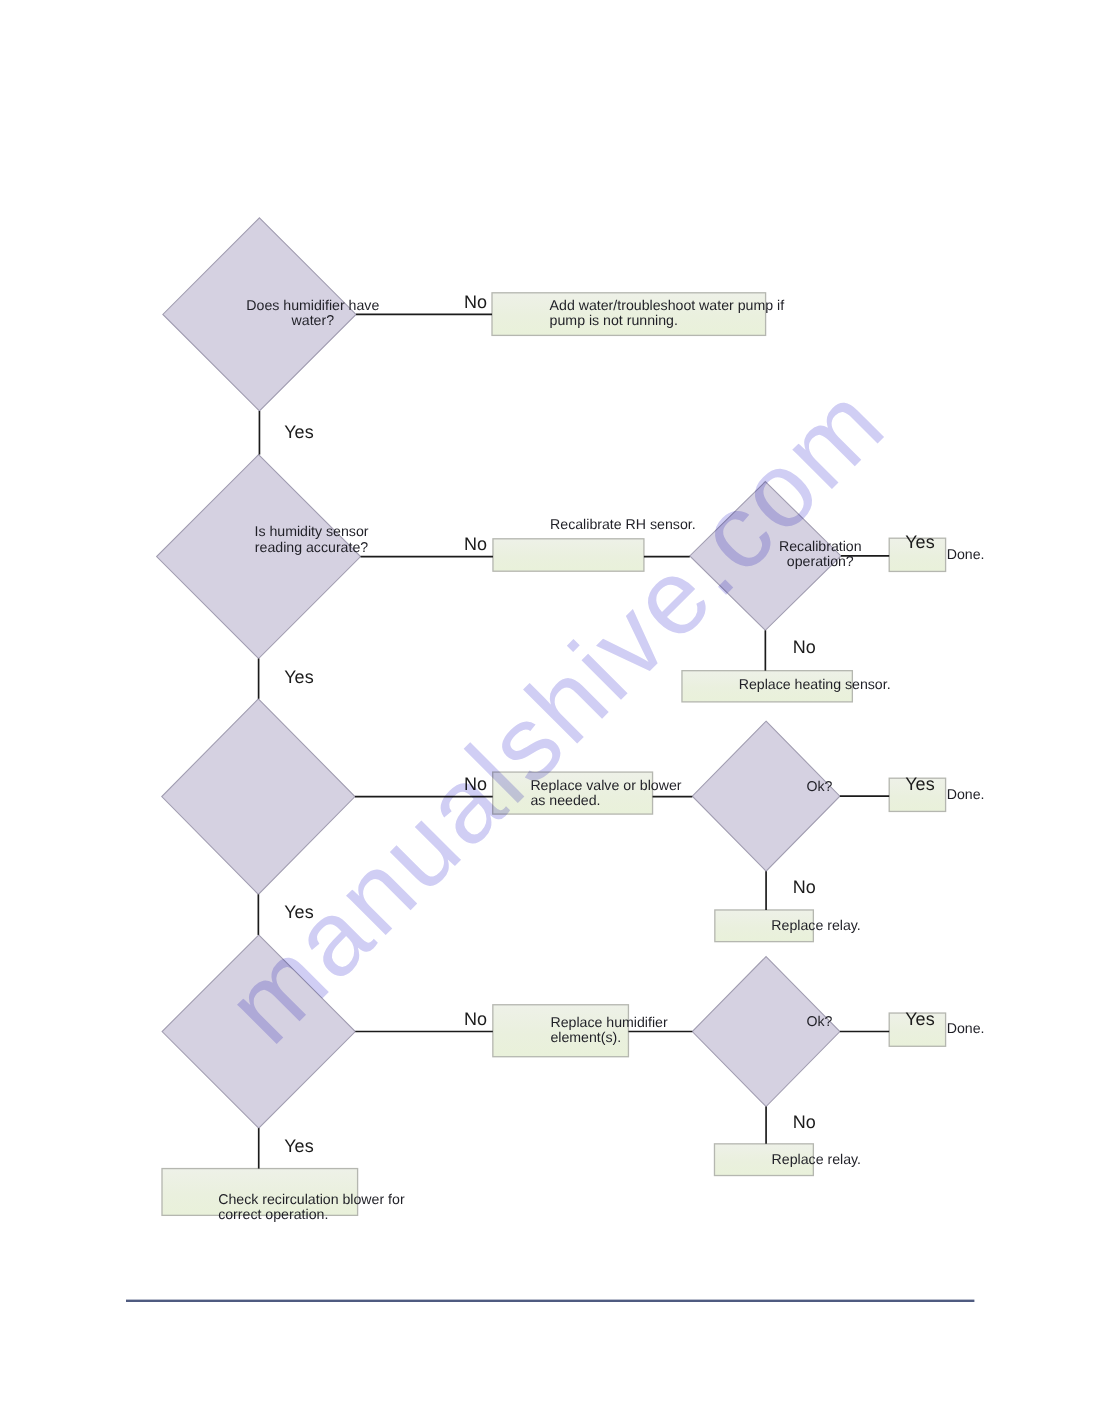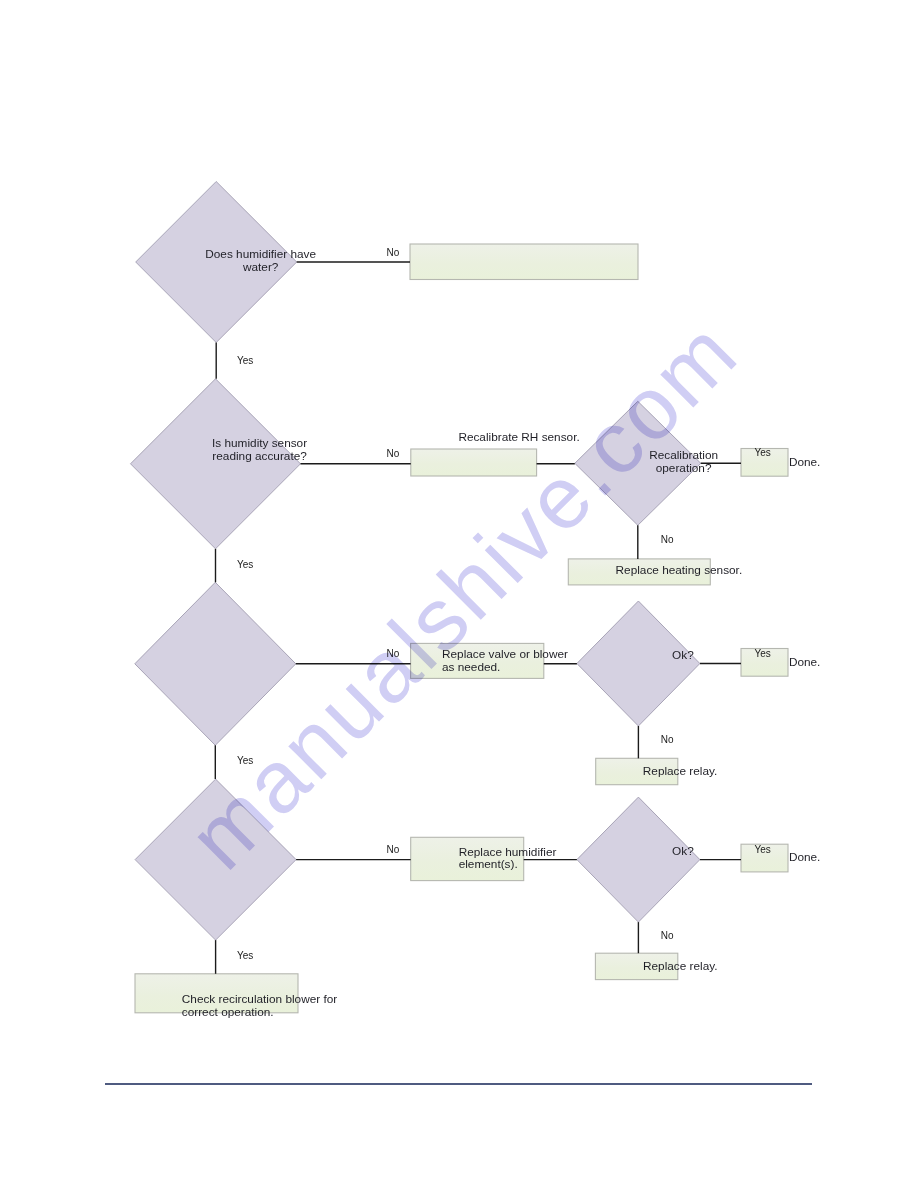--- a/index.html
+++ b/index.html
@@ -23,21 +23,21 @@
 
   #chart-svg { position:absolute; left:0; top:0; width:918px; height:1188px; z-index:2; }
   #chart-svg .dec  { fill:#d5d1e1; stroke:#a09cb0; stroke-width:0.9; }
   #chart-svg .proc { fill:url(#procGrad); stroke:#b5b7b0; stroke-width:1.1; }
   #chart-svg line  { stroke:#1b1b1b; stroke-width:1.4; }
 
   #label-layer { position:absolute; left:0; top:0; width:918px; height:1188px; z-index:3;margin-left:44px; }
   .nodetext { position:absolute; color:#1f1f26; font-size:11.8px; line-height:12.8px; white-space:pre-line; }
   .nodetext.ctr { text-align:center; }
   .nodetext.lft { text-align:left; }
-  .edgelabel { position:absolute; color:#1b1b1b; font-size:10px; line-height:12.8px; white-space:nowrap; }
+  .edgelabel { position:absolute; color:#1b1b1b; font-size:15px; line-height:12.8px; white-space:nowrap; }
 
   #footer-rule { position:absolute; left:105px; top:1083px; width:707px; height:2px; background:#4f5b80; z-index:4; }
 </style>
 </head>
 <body>
 
 <div id="page">
 
   <div id="watermark-layer">
     <div id="watermark-text">manualshive.com</div>
@@ -94,20 +94,22 @@
 
   <div id="label-layer">
     <div class="nodetext ctr" style="left:141.7px;top:248.3px;width:150px">Does humidifier have
 water?</div>
     <div class="nodetext ctr" style="left:140.6px;top:437px;width:150px">Is humidity sensor
 reading accurate?</div>
     <div class="nodetext ctr" style="left:584.6px;top:449.4px;width:110px">Recalibration
 operation?</div>
     <div class="nodetext ctr" style="left:583.9px;top:649.3px;width:110px">Ok?</div>
     <div class="nodetext ctr" style="left:583.9px;top:845.1px;width:110px">Ok?</div>
+    <div class="nodetext lft" style="left:414.0px;top:248.0px;width:215px">Add water/troubleshoot water pump if
+pump is not running.</div>
     <div class="nodetext lft" style="left:414.4px;top:431px;width:130px">Recalibrate RH sensor.</div>
     <div class="nodetext lft" style="left:744.9px;top:455.5px;width:45px">Done.</div>
     <div class="nodetext lft" style="left:571.6px;top:564.4px;width:140px">Replace heating sensor.</div>
     <div class="nodetext lft" style="left:398px;top:647.9px;width:130px">Replace valve or blower
 as needed.</div>
     <div class="nodetext lft" style="left:744.9px;top:655.7px;width:45px">Done.</div>
     <div class="nodetext lft" style="left:598.8px;top:765.1px;width:80px">Replace relay.</div>
     <div class="nodetext lft" style="left:414.7px;top:845.7px;width:110px">Replace humidifier
 element(s).</div>
     <div class="nodetext lft" style="left:744.9px;top:851.4px;width:45px">Done.</div>

